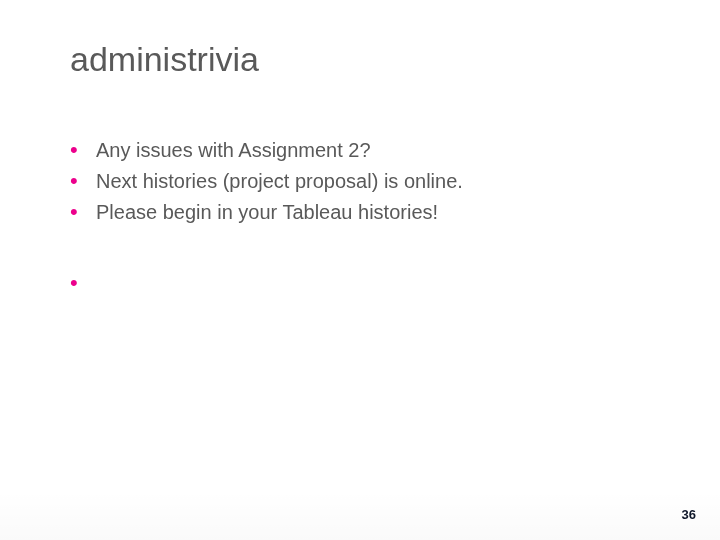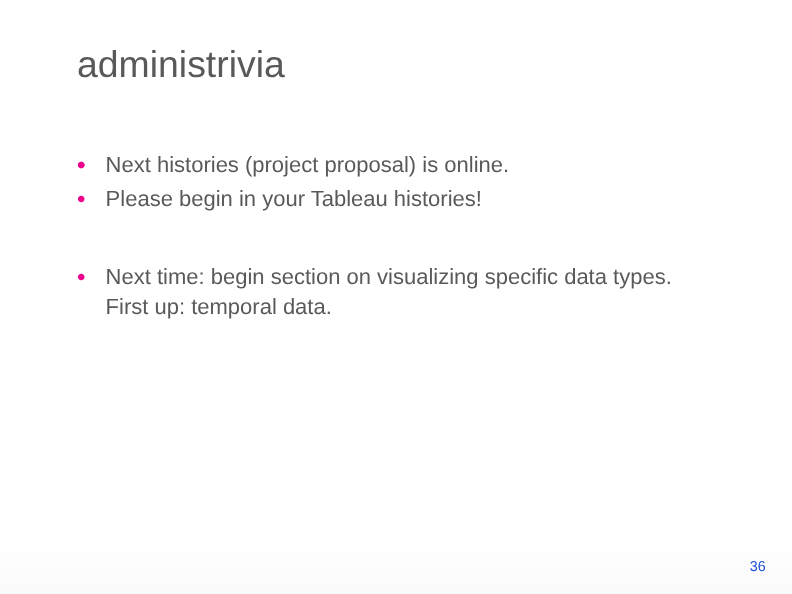--- a/index.html
+++ b/index.html
@@ -42,53 +42,53 @@
       top: 0;
       color: #ec008c;
       font-size: 22px;
       line-height: 1.2;
     }
     .page-num {
       position: absolute;
       bottom: 18px;
       right: 24px;
       font-size: 13px;
-      font-weight: 400;
-      color: #1d4ed8;
+      font-weight: 700;
+      color: #0f172a;
       font-family: Arial, Helvetica, sans-serif;
     }
     .footer-texture {
       position: absolute;
       left: 0;
       bottom: 0;
       width: 100%;
       height: 50px;
       background: linear-gradient(to top, rgba(0,0,0,0.02), rgba(0,0,0,0));
     }
   </style>
 </head>
 <body>
 
 <div class="slide">
   <h1 class="title">administrivia</h1>
 
   <ul class="bullets">
     <li>
       <span class="dot">•</span>
+      <span>Any issues with Assignment 2?</span>
     </li>
     <li>
       <span class="dot">•</span>
       <span>Next histories (project proposal) is online.</span>
     </li>
     <li>
       <span class="dot">•</span>
       <span>Please begin in your Tableau histories!</span>
     </li>
     <li class="spacer"></li>
     <li>
       <span class="dot">•</span>
-      <span>Next time: begin section on visualizing specific data types. First up: temporal data.</span>
     </li>
   </ul>
 
   <div class="footer-texture"></div>
   <div class="page-num">36</div>
 </div>
 
 </body></html>

